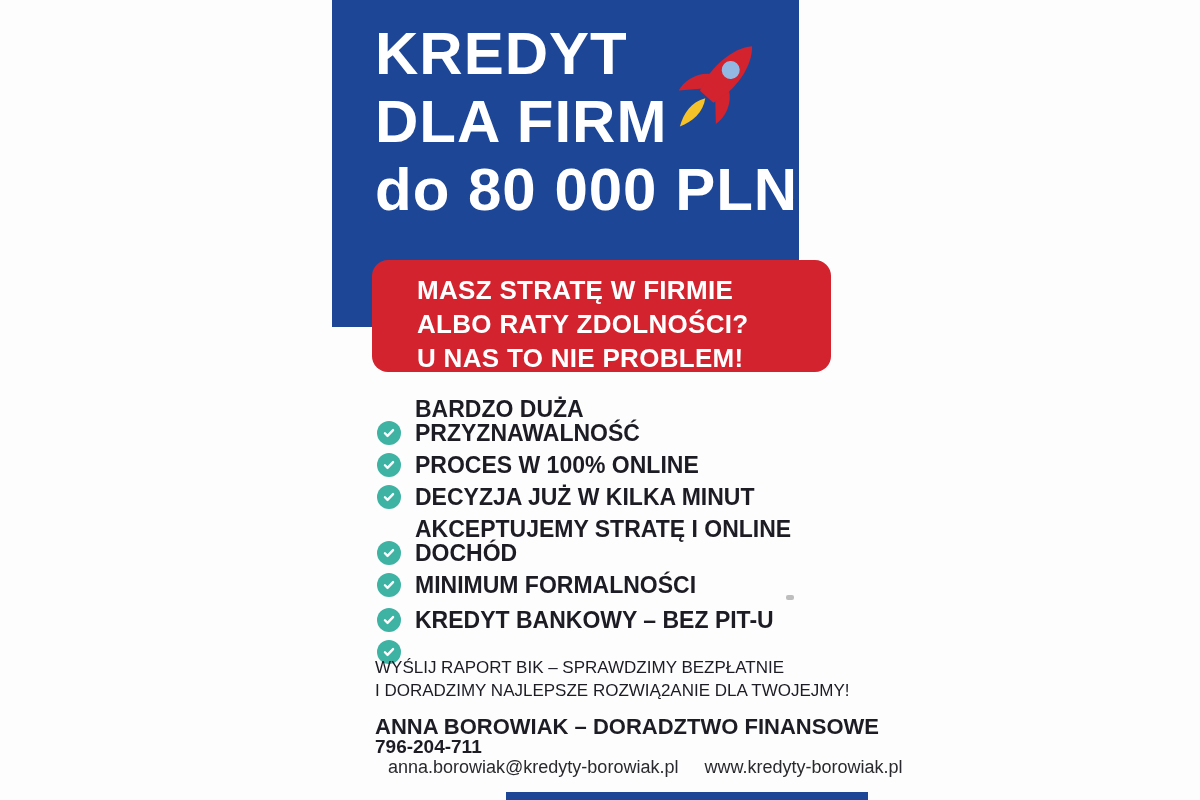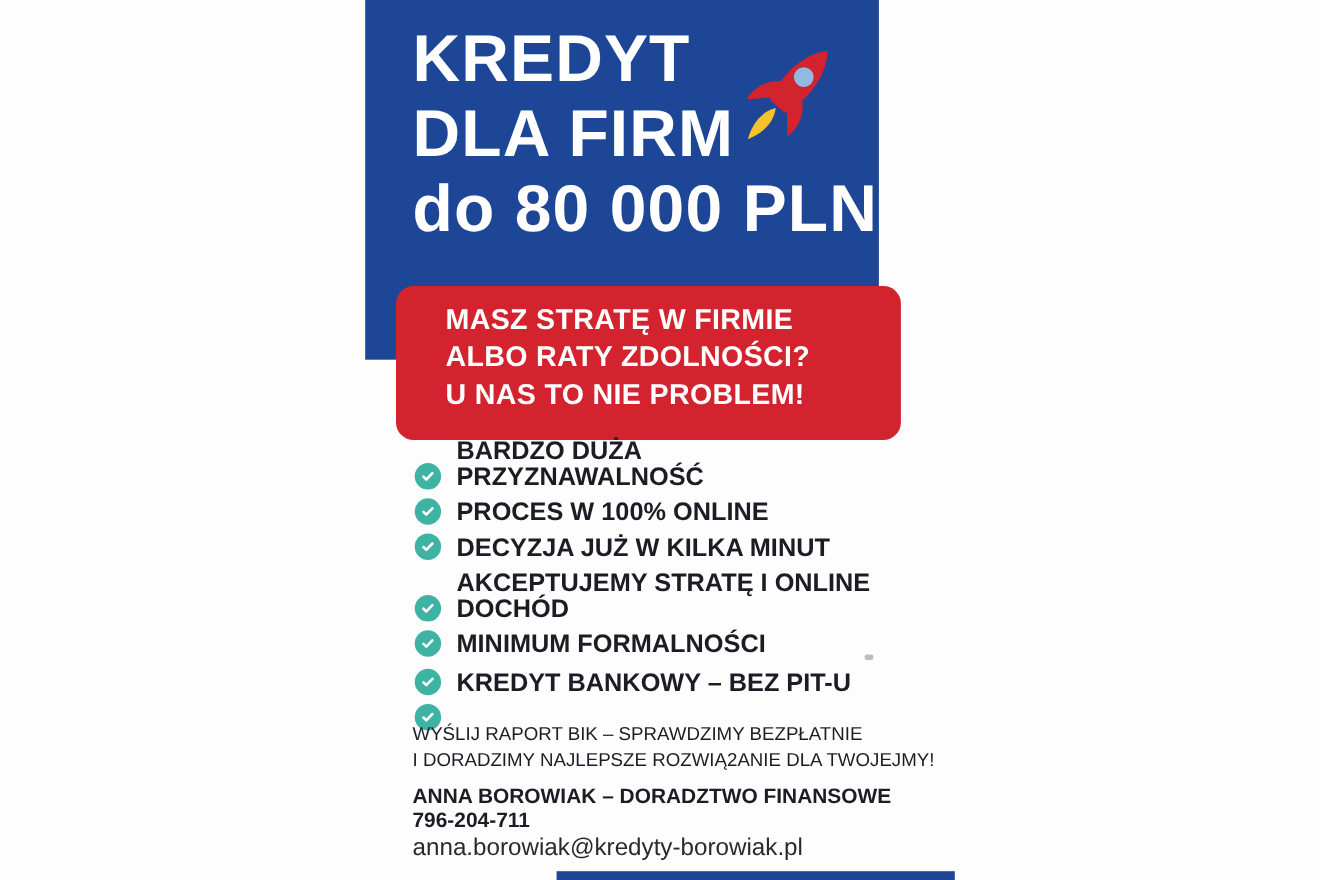--- a/index.html
+++ b/index.html
@@ -20,21 +20,21 @@
     color:#ffffff; font-weight:800;
     font-size:60px; line-height:68px; letter-spacing:1px;
     white-space:nowrap;
   }
   .rocket {
     position:absolute; right:34px; top:30px; width:100px; height:115px;
     transform:rotate(42deg);
   }
   
   .red-box {
-    position:absolute; left:360px; top:260px; width:459px; height:140px;
+    position:absolute; left:372px; top:260px; width:459px; height:112px;
     background:#d2232e; border-radius:16px;
     padding:13px 0 0 45px;
     color:#ffffff; font-weight:800;
     font-size:26px; line-height:34px; letter-spacing:0.3px;
     white-space:nowrap;
   }
   
   .benefits {
     position:absolute; left:377px; top:397px; width:470px;
     list-style:none;
@@ -58,30 +58,30 @@
     background:#8a8a8a; border-radius:2px; opacity:.55;
   }
   
   .cta {
     position:absolute; left:375px; top:656px;
     font-weight:400; font-size:17px; line-height:23px; color:#1d1c24;
     white-space:nowrap;
   }
   .contact-name {
     position:absolute; left:375px; top:714px;
-    font-weight:800; font-size:19px; color:#1d1c24; white-space:nowrap;
+    font-weight:800; font-size:22px; color:#1d1c24; white-space:nowrap;
   }
   .contact-phone {
     position:absolute; left:375px; top:736px;
     font-weight:800; font-size:19px; color:#1d1c24;
   }
   .contact-links {
-    position:absolute; left:375px; top:757px;
+    position:absolute; left:388px; top:757px;
     display:flex; gap:26px;
-    font-weight:400; font-size:22px; color:#2a2a2e; white-space:nowrap;
+    font-weight:400; font-size:18px; color:#2a2a2e; white-space:nowrap;
   }
   
   .bottom-bar {
     position:absolute; left:506px; top:792px; width:362px; height:8px;
     background:#1d4697;
   }
 </style>
 </head>
 <body>
 
@@ -172,15 +172,16 @@
 
 <div class="cta">
   <div>WYŚLIJ RAPORT BIK – SPRAWDZIMY BEZPŁATNIE</div>
   <div>I DORADZIMY NAJLEPSZE ROZWIĄ2ANIE DLA TWOJEJMY!</div>
 </div>
 
 <div class="contact-name">ANNA BOROWIAK – DORADZTWO FINANSOWE</div>
 <div class="contact-phone">796-204-711</div>
 <div class="contact-links">
   <span>anna.borowiak@kredyty-borowiak.pl</span>
+  <span>www.kredyty-borowiak.pl</span>
 </div>
 
 <div class="bottom-bar"></div>
 
 </body></html>

